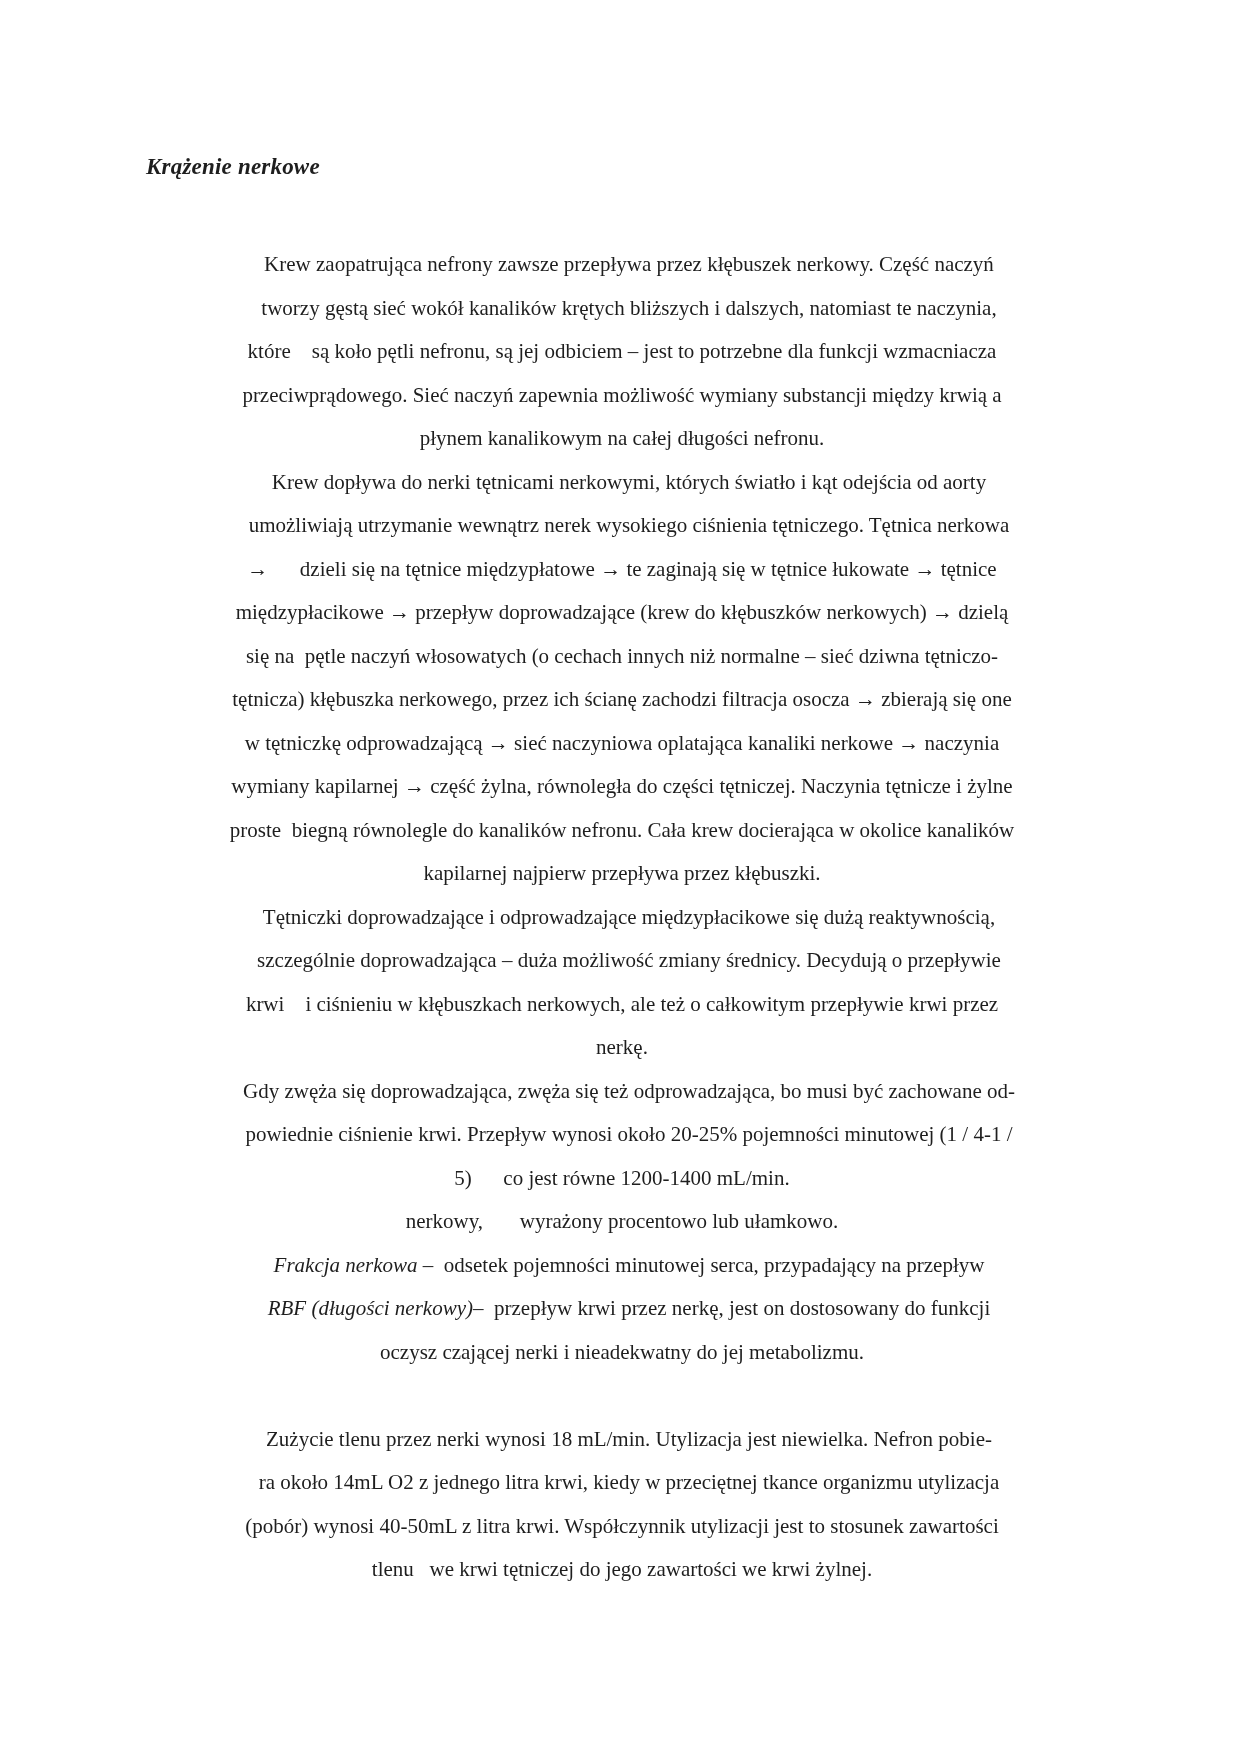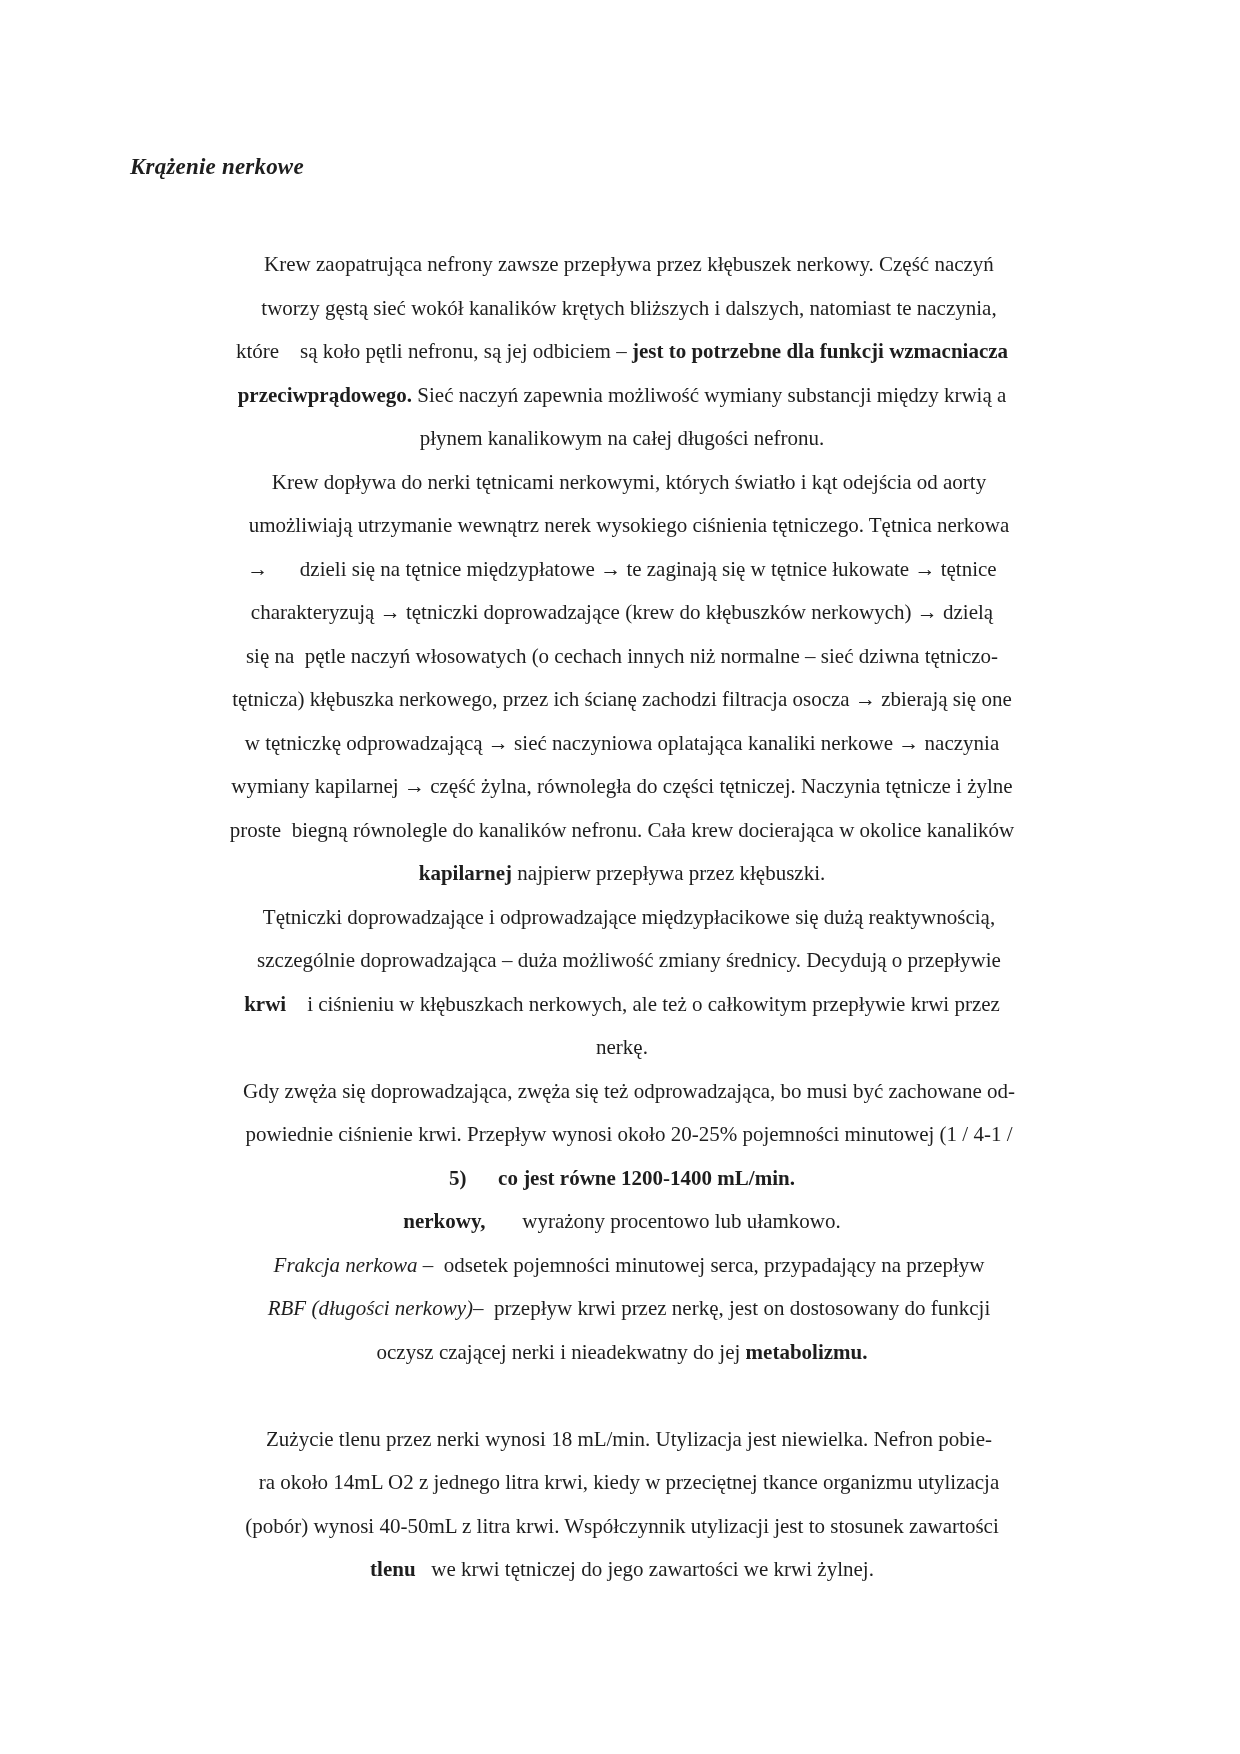--- a/index.html
+++ b/index.html
@@ -21,55 +21,55 @@
     position: absolute;
     left: 130px;
     top: 145px;
     right: 126px;
   }
   .doc-title {
     font-size: 23px;
     font-weight: bold;
     font-style: italic;
     line-height: 44px;
-    margin: 0 0 54px 0;
+    margin: 0 0 54px 16px;
     letter-spacing: 0.2px;
   }
   .line {
     line-height: 43.5px;
     min-height: 43.5px;
     white-space: pre-wrap;
     text-align: center;
   }
   .line.indent {
     padding-left: 14px;
   }
   .seg-bold {
-    font-weight: bold;
+    font-weight: normal;
   }
   .seg-italic {
     font-style: italic;
   }
 </style>
 </head>
 <body>
 
 <div class="page">
   <div class="content">
     <h1 class="doc-title">Krążenie nerkowe</h1>
     <div>
         <div class="line indent"><span>Krew zaopatrująca nefrony zawsze przepływa przez kłębuszek nerkowy. Część naczyń</span></div>
         <div class="line indent"><span>tworzy gęstą sieć wokół kanalików krętych bliższych i dalszych, natomiast te naczynia,</span></div>
         <div class="line"><span>które    są koło pętli nefronu, są jej odbiciem – </span><span class="seg-bold">jest to potrzebne dla funkcji wzmacniacza</span></div>
         <div class="line"><span class="seg-bold">przeciwprądowego.</span><span> Sieć naczyń zapewnia możliwość wymiany substancji między krwią a</span></div>
         <div class="line"><span>płynem kanalikowym na całej długości nefronu.</span></div>
         <div class="line indent"><span>Krew dopływa do nerki tętnicami nerkowymi, których światło i kąt odejścia od aorty</span></div>
         <div class="line indent"><span>umożliwiają utrzymanie wewnątrz nerek wysokiego ciśnienia tętniczego. Tętnica nerkowa</span></div>
         <div class="line"><span>→      dzieli się na tętnice międzypłatowe → te zaginają się w tętnice łukowate → tętnice</span></div>
-        <div class="line"><span>charakteryzują → tętniczki doprowadzające (krew do kłębuszków nerkowych) → dzielą</span></div>
+        <div class="line"><span>międzypłacikowe → przepływ doprowadzające (krew do kłębuszków nerkowych) → dzielą</span></div>
         <div class="line"><span>się na  pętle naczyń włosowatych (o cechach innych niż normalne – sieć dziwna tętniczo-</span></div>
         <div class="line"><span>tętnicza) kłębuszka nerkowego, przez ich ścianę zachodzi filtracja osocza → zbierają się one</span></div>
         <div class="line"><span>w tętniczkę odprowadzającą → sieć naczyniowa oplatająca kanaliki nerkowe → naczynia</span></div>
         <div class="line"><span>wymiany kapilarnej → część żylna, równoległa do części tętniczej. Naczynia tętnicze i żylne</span></div>
         <div class="line"><span>proste  biegną równolegle do kanalików nefronu. Cała krew docierająca w okolice kanalików</span></div>
         <div class="line"><span class="seg-bold">kapilarnej</span><span> najpierw przepływa przez kłębuszki.</span></div>
         <div class="line indent"><span>Tętniczki doprowadzające i odprowadzające międzypłacikowe się dużą reaktywnością,</span></div>
         <div class="line indent"><span>szczególnie doprowadzająca – duża możliwość zmiany średnicy. Decydują o przepływie</span></div>
         <div class="line"><span class="seg-bold">krwi</span><span>    i ciśnieniu w kłębuszkach nerkowych, ale też o całkowitym przepływie krwi przez</span></div>
         <div class="line"><span>nerkę.</span></div>

